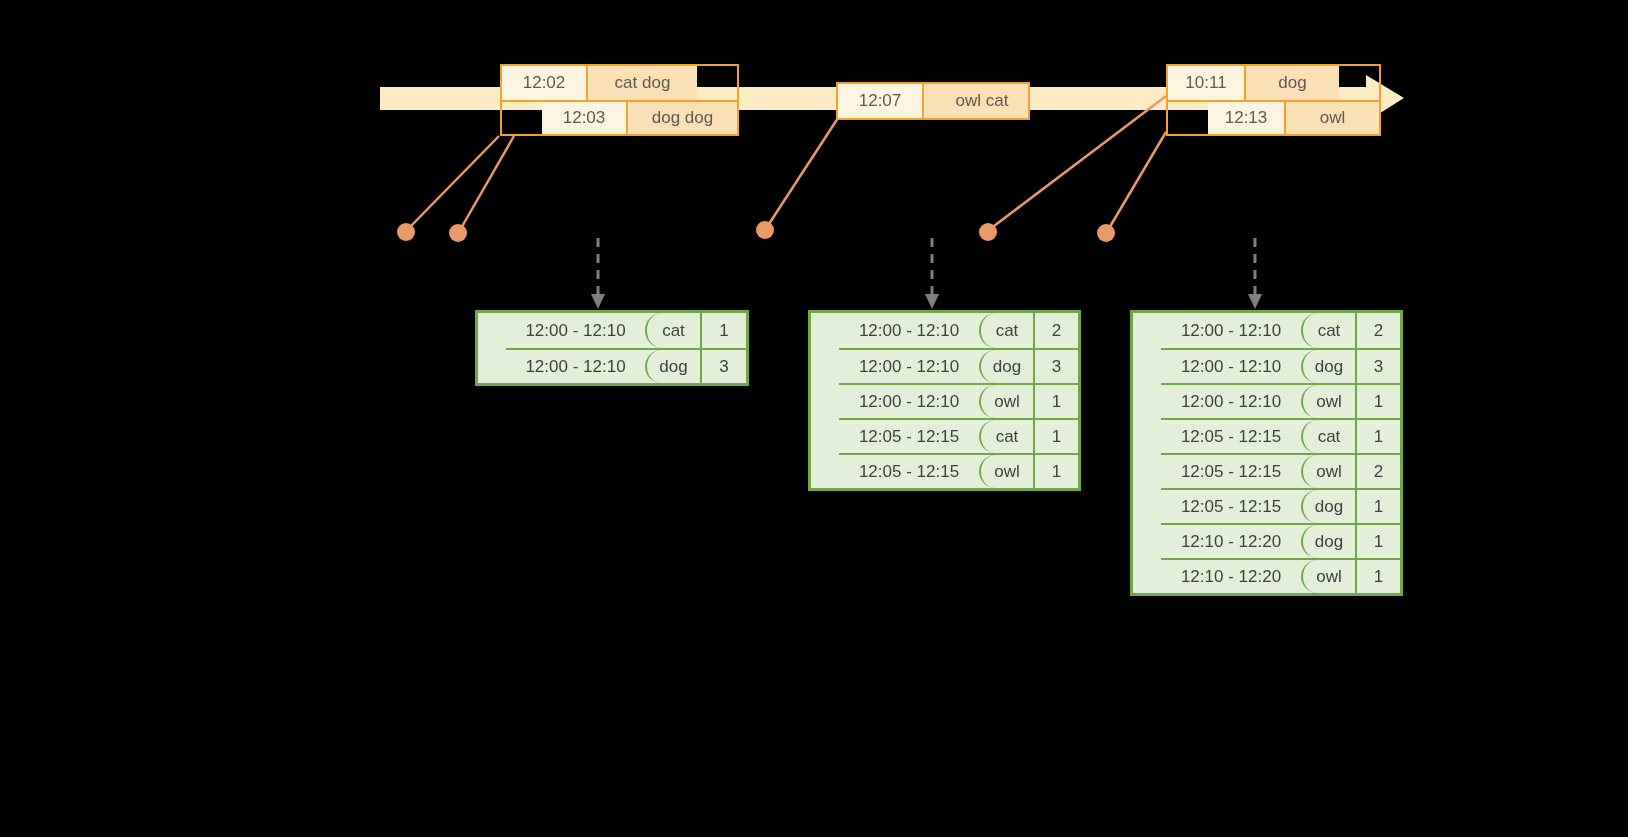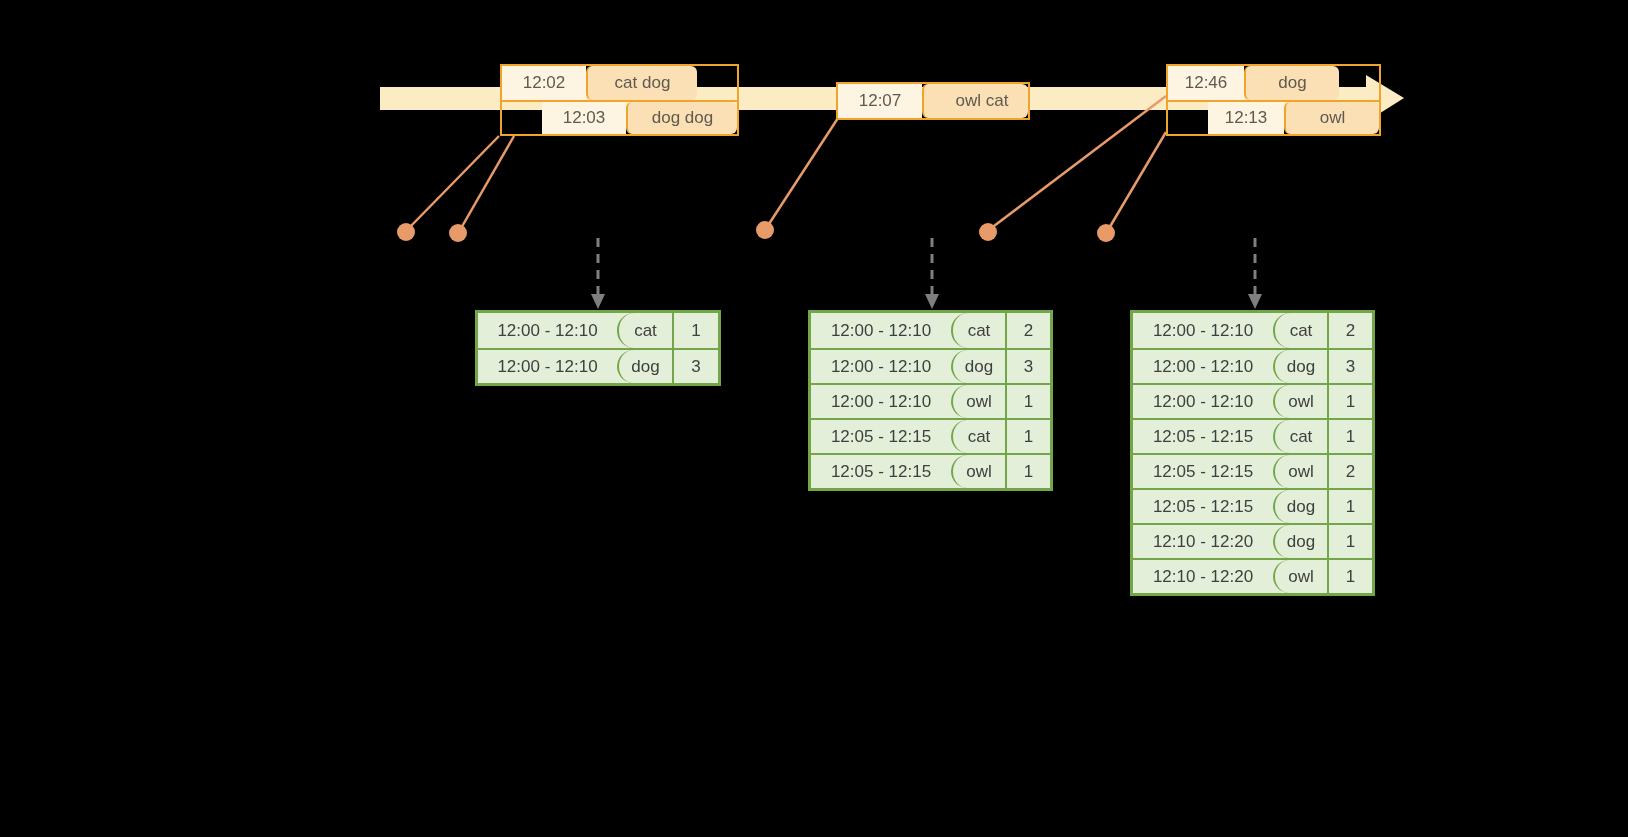--- a/index.html
+++ b/index.html
@@ -26,31 +26,31 @@
     border: 2px solid var(--orange, #f0a42c);
     display: flex; flex-direction: column;
   }
   .et-row { display: flex; height: 34px; }
   .et-row + .et-row { border-top: 2px solid var(--orange, #f0a42c); padding-left: 40px; }
   .et-cell {
     display: flex; align-items: center; justify-content: center;
     font-size: 17px; color: var(--etext, #5f5a50);
   }
   .et-time  { background: var(--cream, #fdf4e1); }
-  .et-words { background: var(--peach, #fbdfb5); border-left: 2px solid var(--orange, #f0a42c); border-radius: 6px; }
+  .et-words { background: var(--peach, #fbdfb5); border-left: 2px solid var(--orange, #f0a42c); }
   .et1 .et-time { width: 84px; }  .et1 .et-words { width: 111px; }
   .et2 .et-time { width: 84px; }  .et2 .et-words { width: 106px; padding-left: 12px; }
   .et3 .et-time { width: 76px; }  .et3 .et-words { width: 95px;  }
 
   
   .result-table {
     position: absolute;
     border: 3px solid var(--green, #73a648);
     background: var(--greenfill, #e3efd9);
-    display: flex; flex-direction: column;
+    display: flex; flex-direction: column; padding-left: 28px;
   }
   .rt-row { display: flex; height: 35px; }
   .rt-row + .rt-row { border-top: 2px solid var(--green, #73a648); }
   .rt-cell {
     display: flex; align-items: center; justify-content: center;
     font-size: 17px; color: var(--gtext, #3f3f3f);
   }
   .rt-cell + .rt-cell { border-left: 2px solid var(--green, #73a648); }
   .rt-window { width: 139px; }
   .rt-word   { width: 55px; border-radius: 17px;  }
@@ -108,21 +108,21 @@
 
   <div class="event-table et2" style="left:836px; top:82px;">
     <div class="et-row">
       <div class="et-cell et-time">12:07</div>
       <div class="et-cell et-words">owl cat</div>
     </div>
   </div>
 
   <div class="event-table et3" style="left:1166px; top:64px;">
     <div class="et-row">
-      <div class="et-cell et-time">12:46</div>
+      <div class="et-cell et-time">10:11</div>
       <div class="et-cell et-words">dog</div>
     </div>
     <div class="et-row">
       <div class="et-cell et-time">12:13</div>
       <div class="et-cell et-words">owl</div>
     </div>
   </div>
 
   <div class="result-table rtA" style="left:475px; top:310px;">
     <div class="rt-row">

